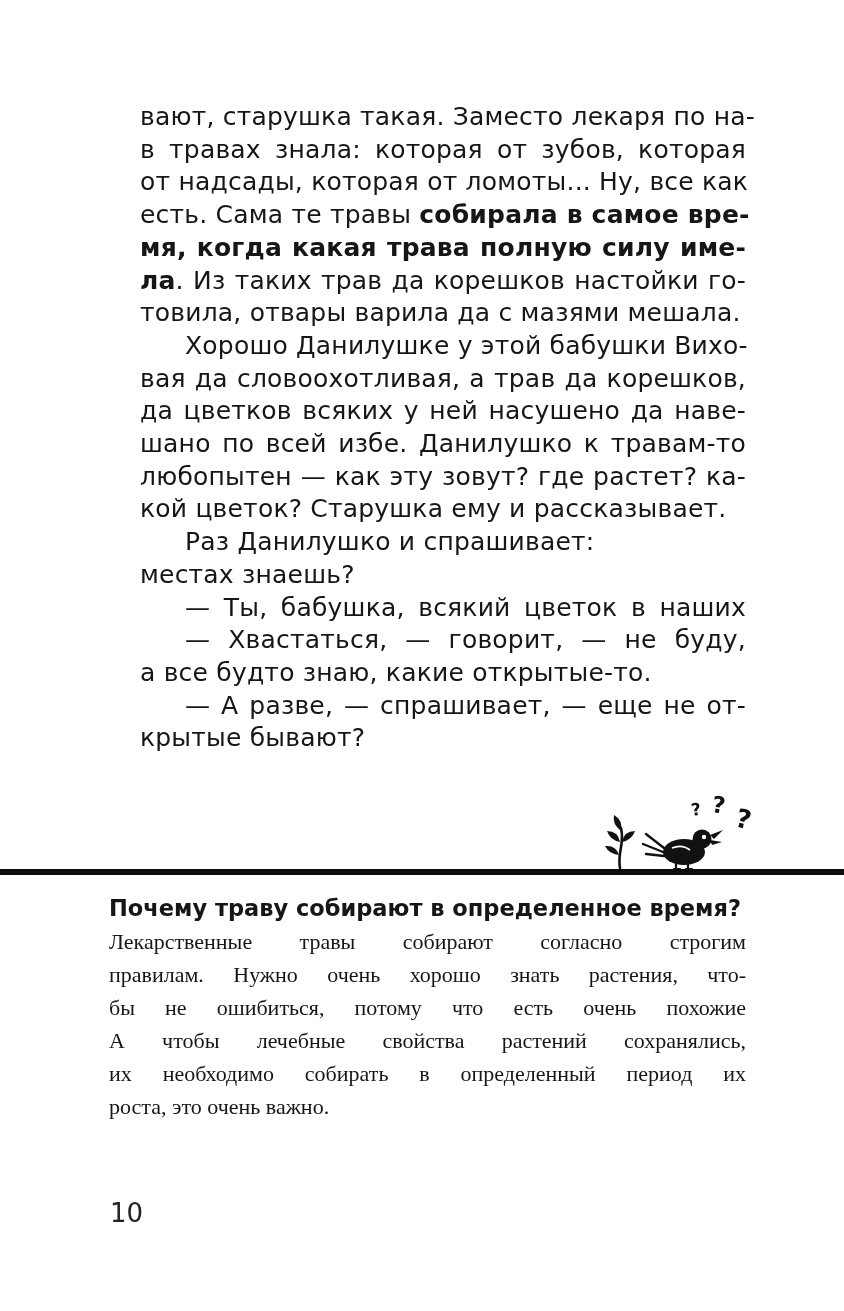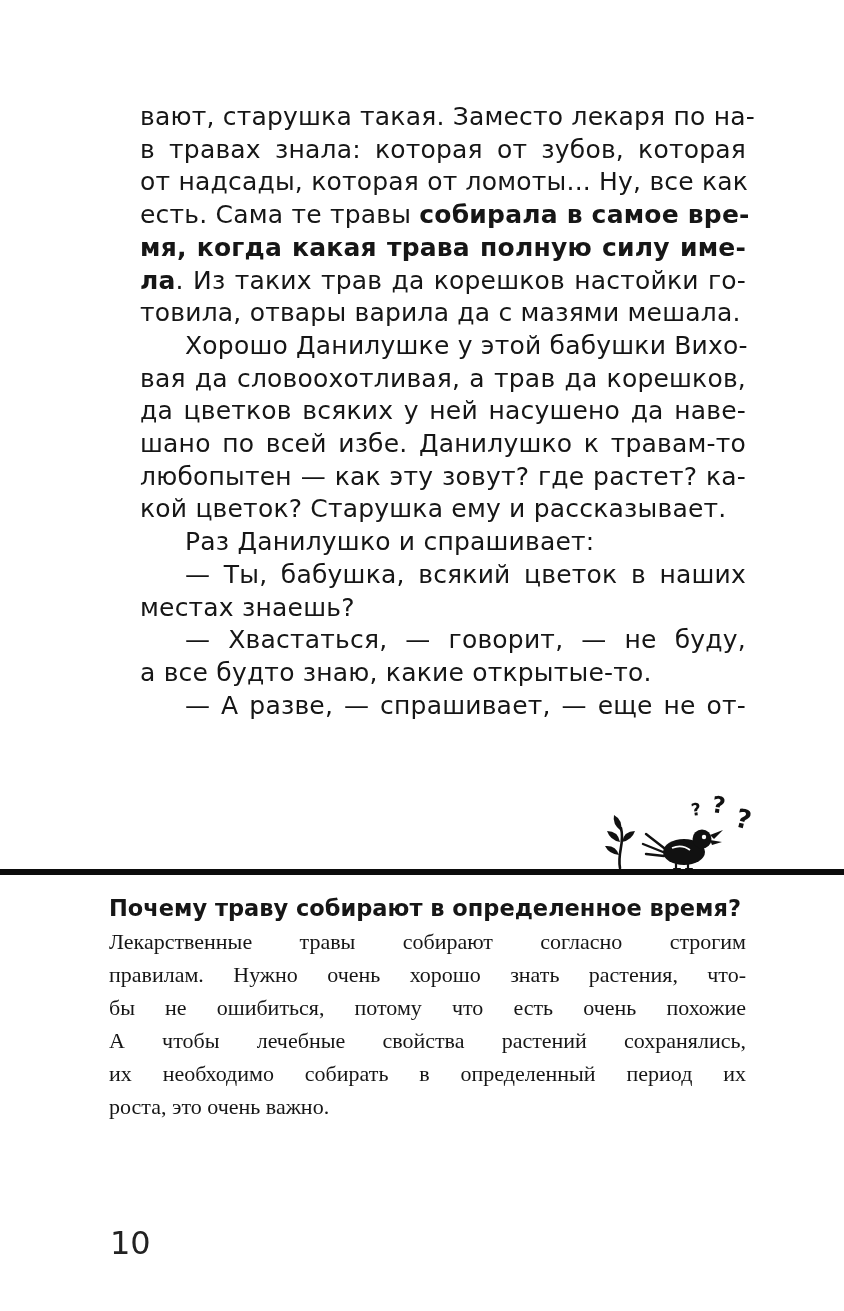--- a/index.html
+++ b/index.html
@@ -63,23 +63,22 @@
     text-align: justify;
     text-align-last: justify;
     white-space: nowrap;
     font-family: Liberation Serif, serif;
   }
   .fn-line.lastline { text-align-last: left; }
   .page-number {
     position: absolute;
     left: 110px;
     top: 1198px;
-    font-size: 32px;
+    font-size: 26px;
     color: #222222;
-    margin-top: 26px;
   }
 </style>
 </head>
 <body>
 
 <div class="book-page">
 
   <div class="main-text">
 
     <div class="para">
@@ -99,31 +98,32 @@
       <div class="line">шано по всей избе. Данилушко к травам-то</div>
       <div class="line">любопытен — как эту зовут? где растет? ка-</div>
       <div class="line lastline">кой цветок? Старушка ему и рассказывает.</div>
     </div>
 
     <div class="para">
       <div class="line first lastline">Раз Данилушко и спрашивает:</div>
     </div>
 
     <div class="para">
+      <div class="line lastline">местах знаешь?</div>
       <div class="line first">— Ты, бабушка, всякий цветок в наших</div>
-      <div class="line lastline">местах знаешь?</div>
     </div>
 
     <div class="para">
       <div class="line first">— Хвастаться, — говорит, — не буду,</div>
       <div class="line lastline">а все будто знаю, какие открытые-то.</div>
     </div>
 
     <div class="para">
       <div class="line first">— А разве, — спрашивает, — еще не от-</div>
+      <div class="line lastline">крытые бывают?</div>
     </div>
 
   </div>
 
   <svg class="bird" width="164" height="76" viewBox="0 0 164 76" xmlns="http://www.w3.org/2000/svg">
 
     <g>
       <path d="M24,74 C21,58 29,50 25,34" stroke="#111" stroke-width="2.6" fill="none" stroke-linecap="round"></path>
       <path d="M25,37 q-9,-7 -7,-16 q9,5 7,16" fill="#111"></path>
       <path d="M24,48 q-10,-2 -13,-11 q11,0 13,11" fill="#111"></path>

